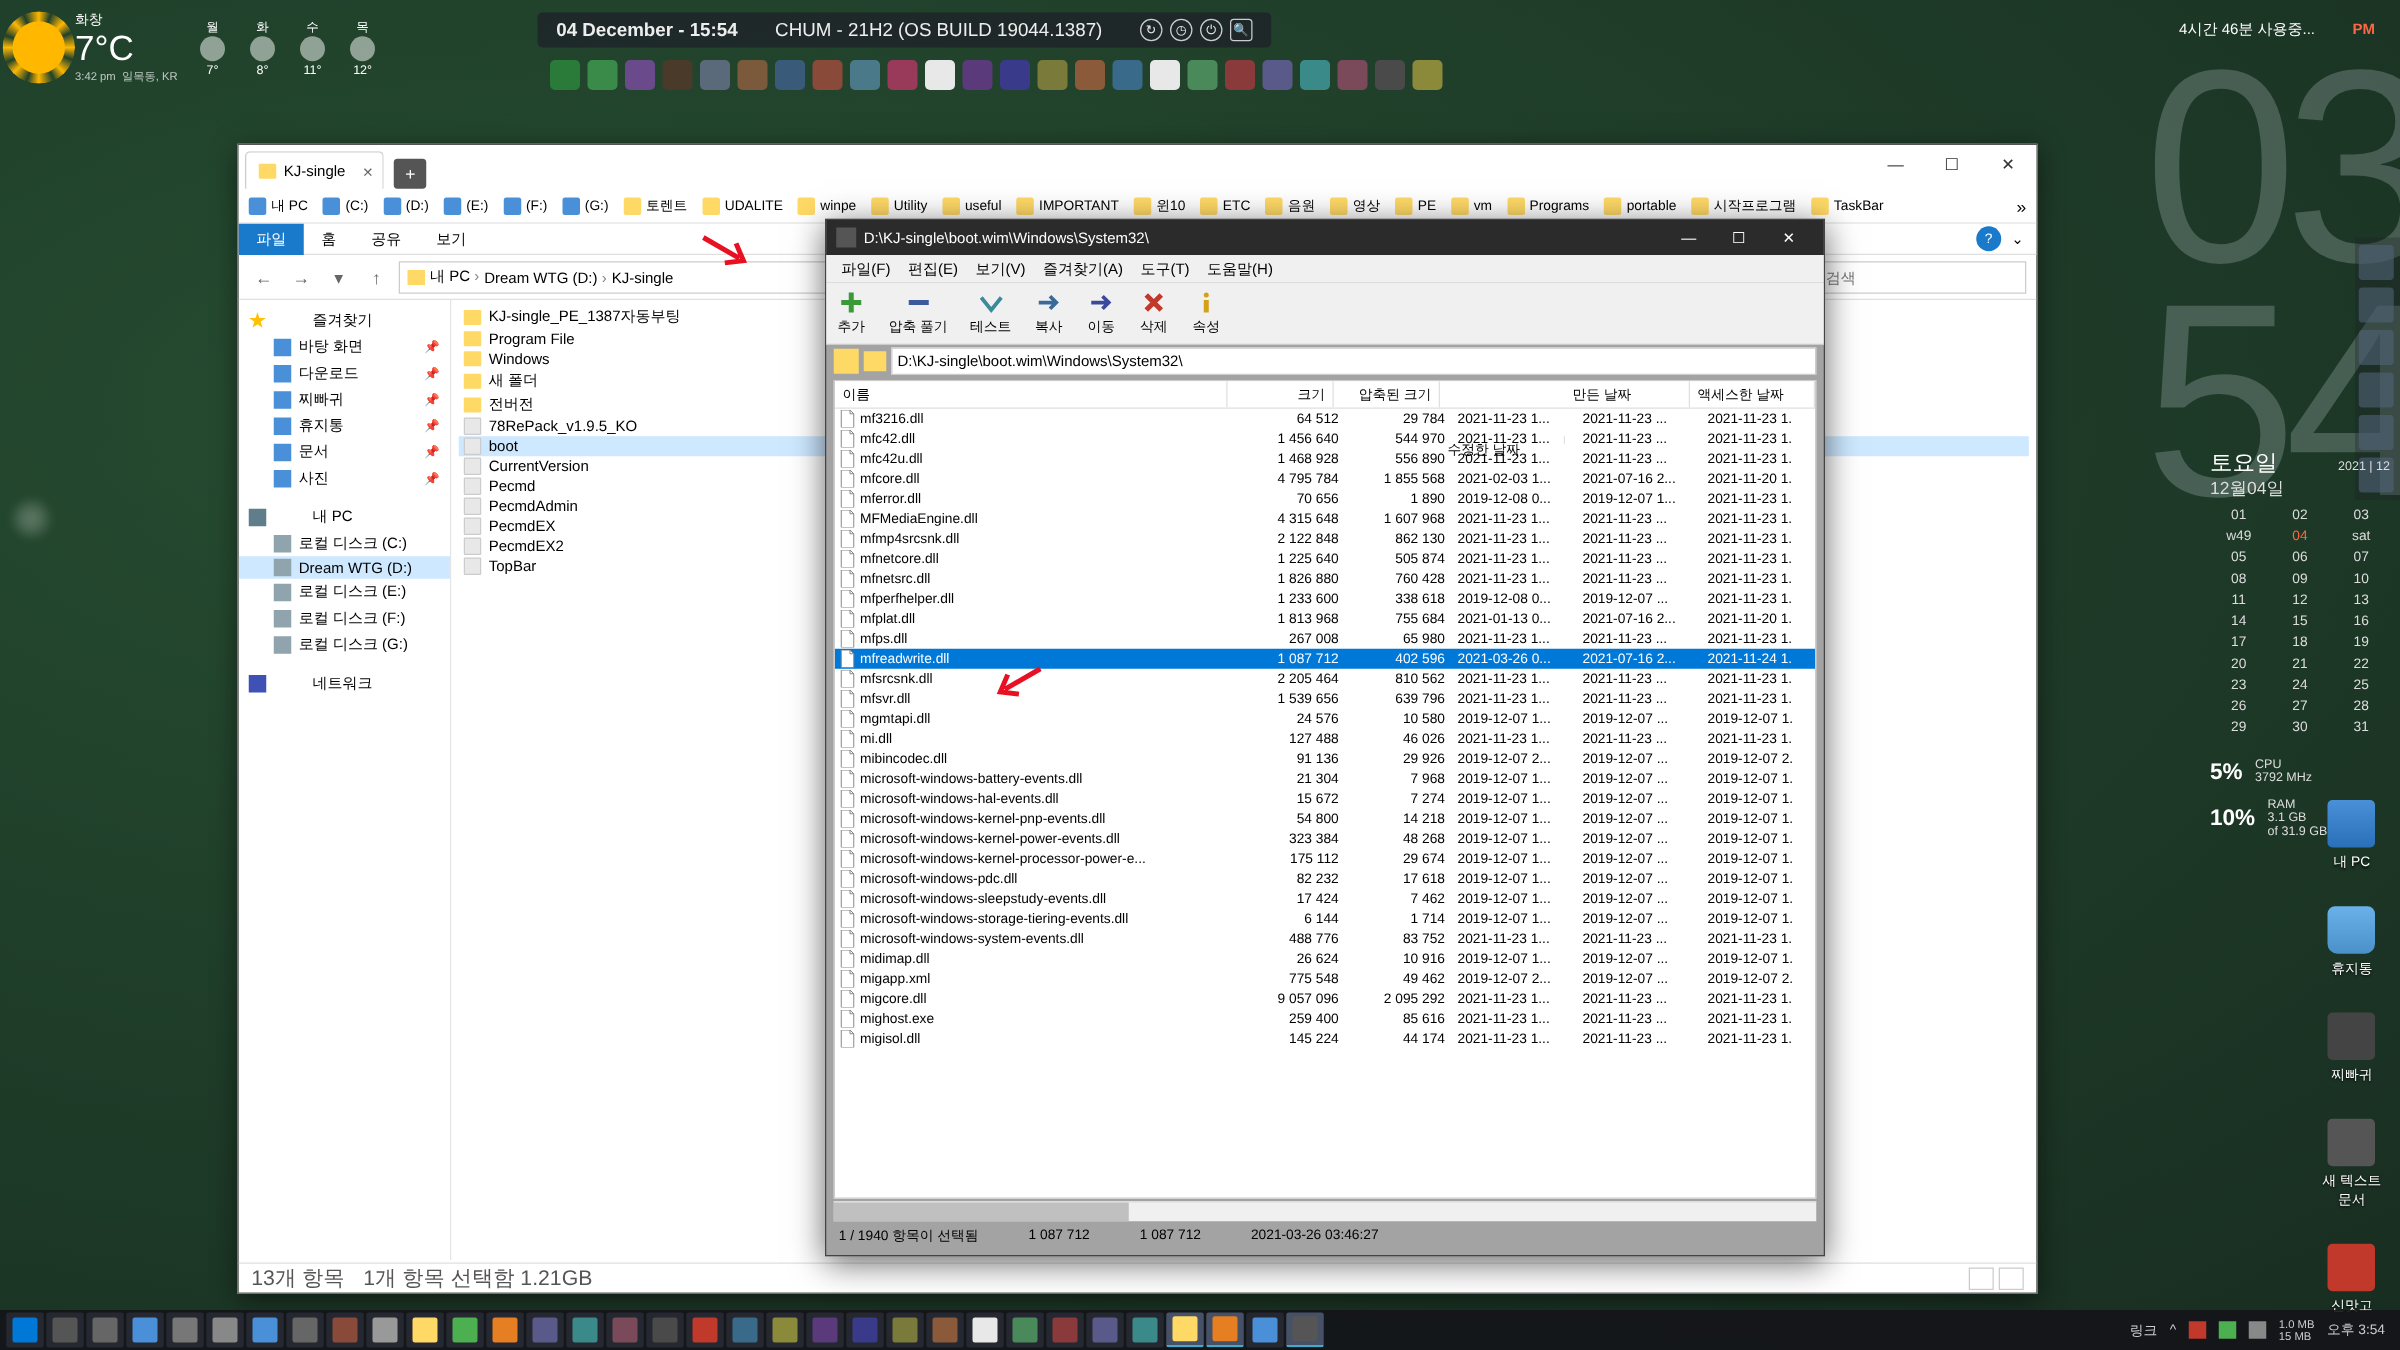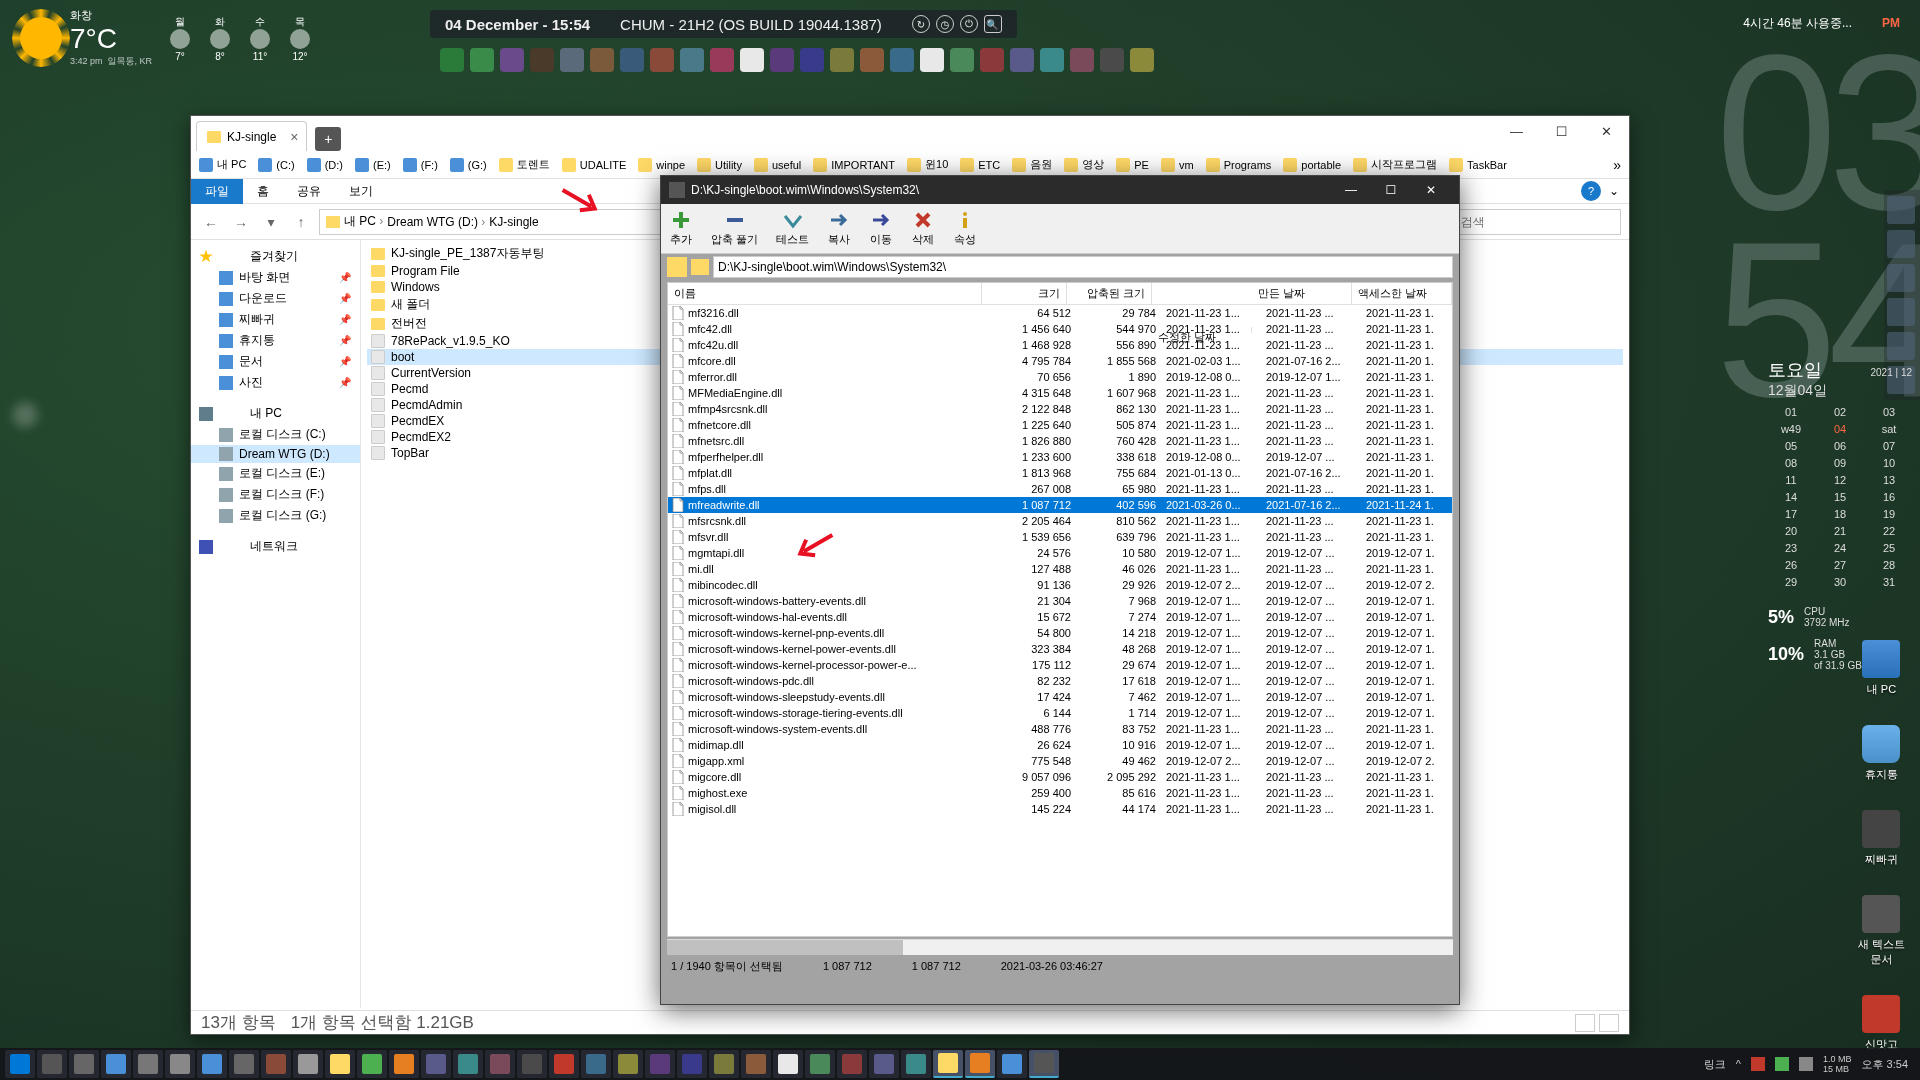--- a/index.html
+++ b/index.html
@@ -4,21 +4,21 @@
 <style>
 * { margin: 0; padding: 0; box-sizing: border-box; font-family: "Malgun Gothic", "Segoe UI", Arial, sans-serif; }
 body { width: 1920px; height: 1080px; overflow: hidden; background: linear-gradient(135deg, #1a3a2a, #2a4a3a, #4a5a3a); position: relative; }
 
 
 .desktop-bg { position: absolute; inset: 0; background: radial-gradient(ellipse at 20% 30%, rgba(40,80,50,0.8), rgba(20,40,30,0.9)), linear-gradient(135deg, #1a3a2a, #3a5a3a); }
 .desktop-bg::before { content: ''; position: absolute; left: 10px; top: 400px; width: 30px; height: 30px; background: radial-gradient(circle, rgba(255,255,255,0.3), transparent); border-radius: 50%; filter: blur(4px); }
 
 
 .top-widgets { position: absolute; top: 0; left: 0; right: 0; height: 80px; display: flex; align-items: flex-start; color: #fff; }
-.weather-box { display: flex; align-items: center; gap: 8px; margin: 8px 20px; }
+.weather-box { display: flex; align-items: center; gap: 8px; margin: 8px 10px; }
 .sun-icon { width: 42px; height: 42px; background: #ffb700; border-radius: 50%; position: relative; }
 .sun-icon::before { content: ''; position: absolute; inset: -8px; background: conic-gradient(#ffb700 0deg, transparent 20deg, #ffb700 45deg, transparent 65deg, #ffb700 90deg, transparent 110deg, #ffb700 135deg, transparent 155deg, #ffb700 180deg, transparent 200deg, #ffb700 225deg, transparent 245deg, #ffb700 270deg, transparent 290deg, #ffb700 315deg, transparent 335deg, #ffb700 360deg); -webkit-mask: radial-gradient(circle, transparent 20px, black 20px); mask: radial-gradient(circle, transparent 20px, black 20px); border-radius: 50%; }
 .temp { font-size: 28px; font-weight: 300; }
 .forecast-row { display: flex; gap: 20px; margin-left: 10px; align-items: center; }
 .forecast-item { display: flex; flex-direction: column; align-items: center; font-size: 10px; }
 .forecast-item .ico { width: 20px; height: 20px; background: rgba(255,255,255,0.5); border-radius: 50%; margin-bottom: 2px; }
 
 .center-bar { position: absolute; top: 10px; left: 430px; height: 28px; background: rgba(30,30,40,0.7); border-radius: 4px; display: flex; align-items: center; padding: 0 15px; color: #eee; font-size: 15px; gap: 30px; }
 .center-bar .dt { font-weight: 700; }
 .center-bar .build { }
@@ -531,20 +531,28 @@
 <div class="zip-win">
   <div class="zip-title">
     <div class="ico"></div>
     <span>D:\KJ-single\boot.wim\Windows\System32\</span>
     <div class="controls">
       <div>—</div>
       <div>☐</div>
       <div>✕</div>
     </div>
   </div>
+  <div class="zip-menu" id="zip-menu">
+      <div class="mi">파일(F)</div>
+      <div class="mi">편집(E)</div>
+      <div class="mi">보기(V)</div>
+      <div class="mi">즐겨찾기(A)</div>
+      <div class="mi">도구(T)</div>
+      <div class="mi">도움말(H)</div>
+    </div>
   <div class="zip-toolbar" id="zip-toolbar">
       <div class="zip-tool">
         <div class="ic"><svg viewBox="0 0 24 20">
             <path d="M12 2v16M4 10h16" stroke="#3a9a3a" stroke-width="4"></path>
           </svg></div>
         <span>추가</span>
       </div>
       <div class="zip-tool">
         <div class="ic"><svg viewBox="0 0 24 20">
             <rect x="4" y="8" width="16" height="4" fill="#3a5a9a"></rect>

